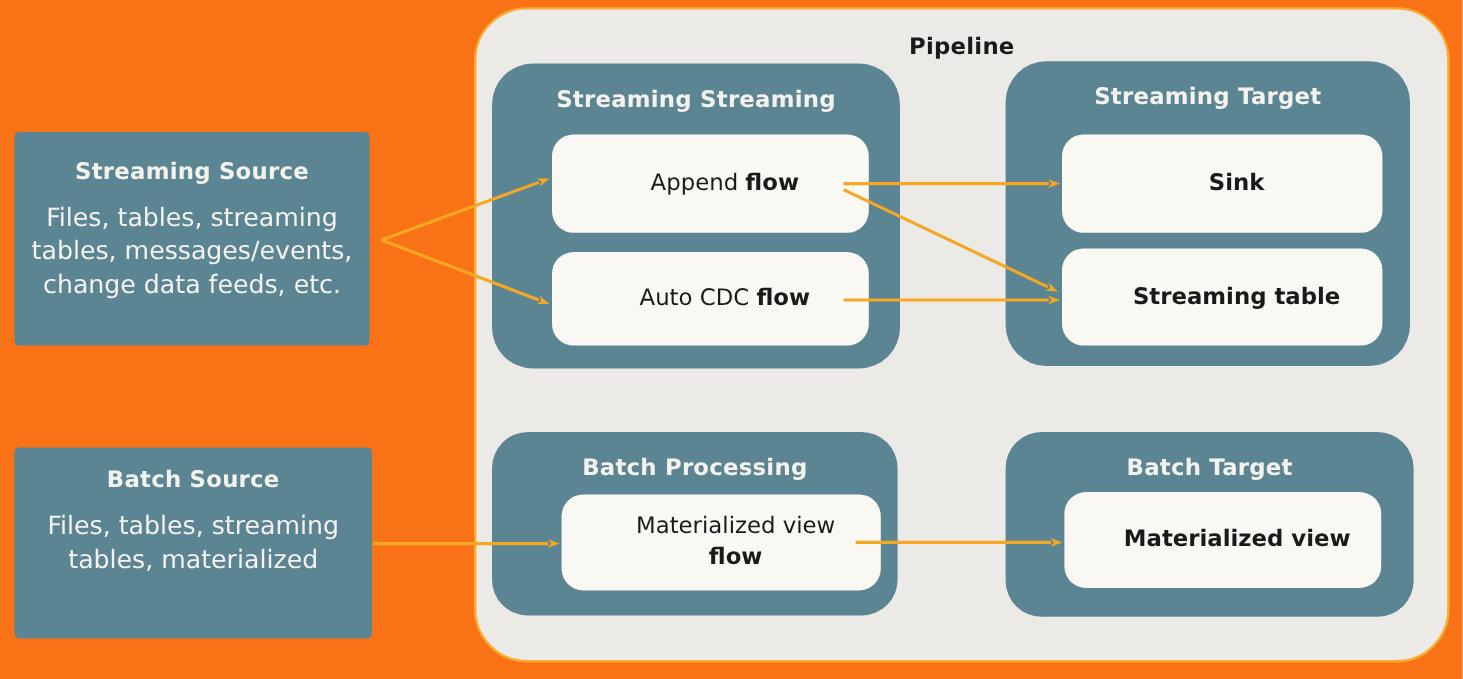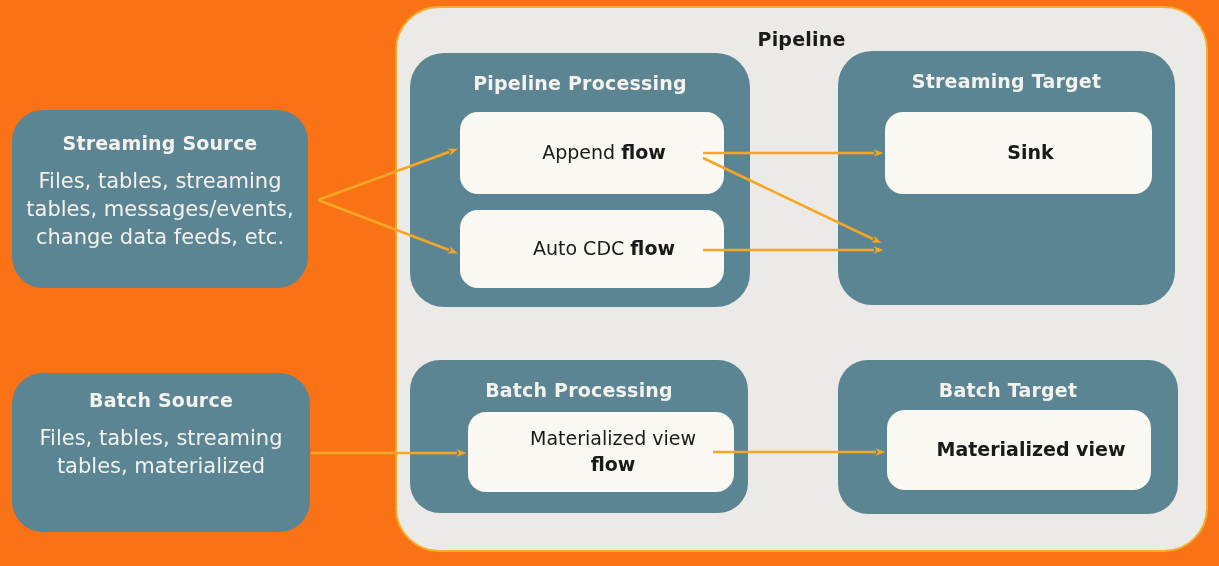--- a/index.html
+++ b/index.html
@@ -34,61 +34,64 @@
   }
   .card .b{font-weight:bold;}
   .c-append{left:460px;top:112px;width:240px;height:82px;}
   .c-autocdc{left:460px;top:210px;width:240px;height:78px;}
   .c-sink{left:885px;top:112px;width:243px;height:82px;}
   .c-stable{left:885px;top:207px;width:243px;height:81px;}
   .c-mvflow{left:468px;top:412px;width:242px;height:80px;}
   .c-mv{left:887px;top:410px;width:240px;height:80px;}
   
   .source{
-    position:absolute;background:#5C8594;border-radius:31px;box-sizing:border-box;
+    position:absolute;background:#5C8594;border-radius:4px;box-sizing:border-box;
     color:#F4F2ED;text-align:center;padding-top:22px;
   }
   .s-streaming{left:12px;top:110px;width:296px;height:178px;}
   .s-batch{left:12px;top:373px;width:298px;height:159px;padding-top:16px;}
   .source-title{font-size:19px;font-weight:bold;margin-bottom:13px;letter-spacing:.2px;}
   .source-line{font-size:21px;line-height:28px;text-align:center;}
   
   .overlay{position:absolute;left:0;top:0;width:1219px;height:566px;pointer-events:none;z-index:10;}
   .edge{stroke:#F5A623;stroke-width:2.6px;fill:none;}
 </style>
 </head>
 <body>
 
 <div class="stage">
 
   <div class="pipeline">
     <div class="pipeline-title">Pipeline</div>
   </div>
 
   <div class="teal g-sp">
-    <div class="teal-title">Pipeline Processing</div>
+    <div class="teal-title">Streaming Streaming</div>
   </div>
   <div class="teal g-st">
     <div class="teal-title">Streaming Target</div>
   </div>
   <div class="teal g-bp">
     <div class="teal-title">Batch Processing</div>
   </div>
   <div class="teal g-bt">
     <div class="teal-title">Batch Target</div>
   </div>
 
   <div class="card c-append">
     <span><span class="reg">Append </span><span class="b">flow</span></span>
   </div>
   <div class="card c-autocdc">
     <span><span class="reg">Auto CDC </span><span class="b">flow</span></span>
   </div>
   <div class="card c-sink">
     <span class="b">Sink</span>
+  </div>
+  <div class="card c-stable">
+    <span class="b">Streaming table</span>
   </div>
   <div class="card c-mvflow">
     <span><span class="reg">Materialized view</span><br><span class="b">flow</span></span>
   </div>
   <div class="card c-mv">
     <span class="b">Materialized view</span>
   </div>
 
   <div class="source s-streaming">
     <div class="source-title">Streaming Source</div>

